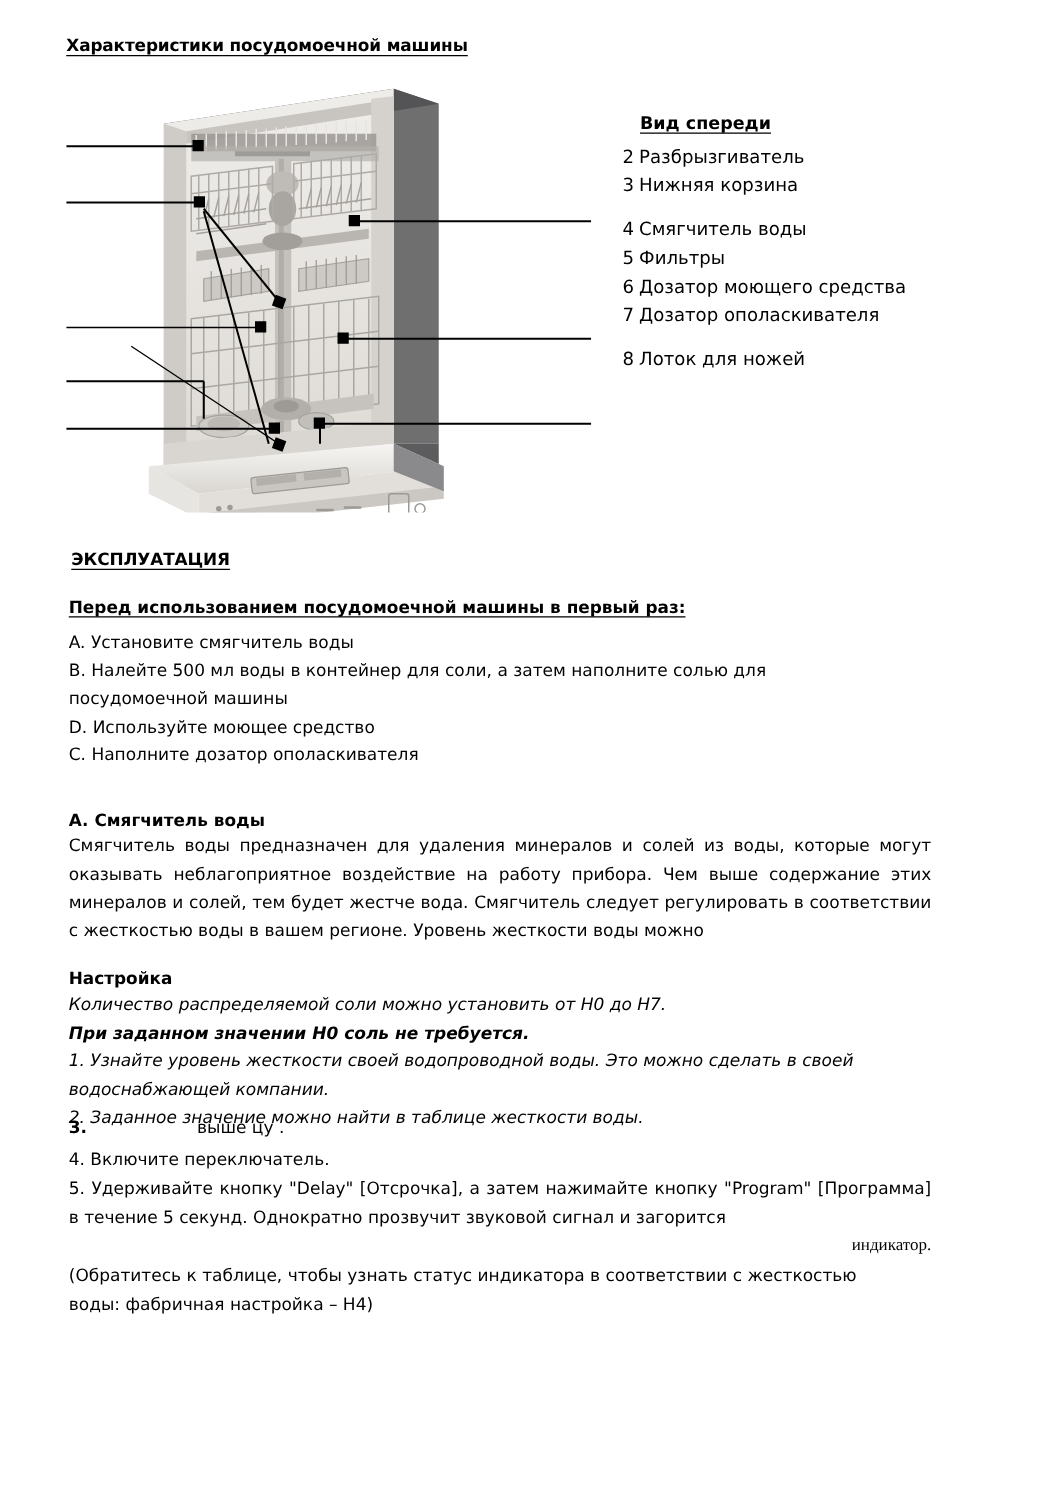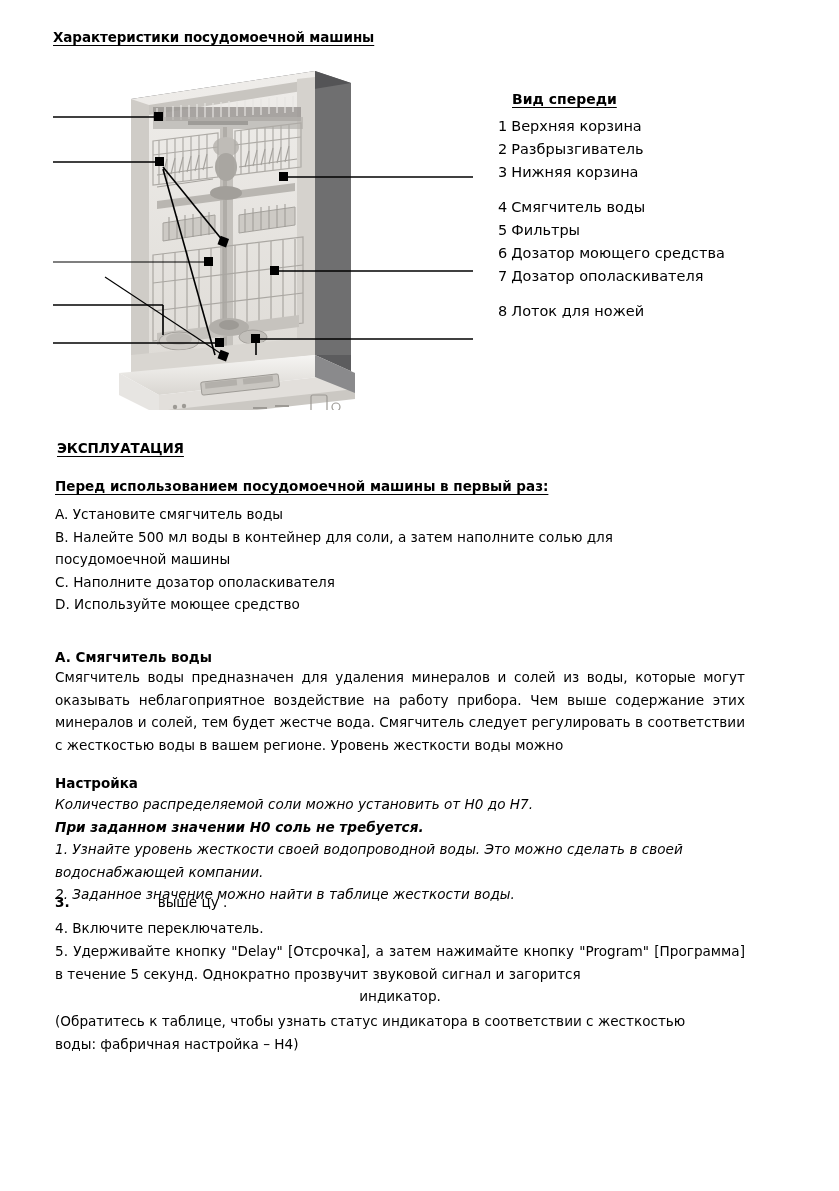--- a/index.html
+++ b/index.html
@@ -128,21 +128,21 @@
     position: absolute;
     left: 55px;
     top: 891px;
     font-size: 13.6px;
     line-height: 22.5px;
     white-space: pre;
   }
 
   #step4 { top: 917px; }
   #step5 { top: 940px; text-align: justify; }
-  #step5 .lastline { text-align: center; }
+  #step5 .lastline { text-align: right; font-family: Liberation Serif, serif; }
   #note { top: 1010px; text-align: justify; }
   #note .lastline { text-align: left; }
 
   
   #page-number {
     position: absolute;
     left: 0;
     right: 0;
     top: 1083px;
     text-align: center;
@@ -395,23 +395,20 @@
         <rect x="166" y="182" width="9" height="9" transform="rotate(20 170 186)"></rect>
         <rect x="166" y="296" width="9" height="9" transform="rotate(20 170 300)"></rect>
       </g>
     </svg>
   </div>
 
   <div id="legend">
     <div id="legend-title">Вид спереди</div>
     <ul class="legend-list">
       <li class="legend-item">
-        <span class="num">1</span><span>Верхняя корзина</span>
-      </li>
-      <li class="legend-item">
         <span class="num">2</span><span>Разбрызгиватель</span>
       </li>
       <li class="legend-item">
         <span class="num">3</span><span>Нижняя корзина</span>
       </li>
       <li class="legend-item gap-before">
         <span class="num">4</span><span>Смягчитель воды</span>
       </li>
       <li class="legend-item">
         <span class="num">5</span><span>Фильтры</span>
@@ -429,22 +426,22 @@
   </div>
 
   <div class="section-title" id="op-title">ЭКСПЛУАТАЦИЯ</div>
 
   <div class="body-heading" id="first-use-heading">Перед использованием посудомоечной машины в первый раз:</div>
 
   <div class="para" id="list-ab">
     <span class="ln">A. Установите смягчитель воды</span>
     <span class="ln" id="b-line">B. Налейте 500 мл воды в контейнер для соли, а затем наполните солью для</span>
     <span class="ln">посудомоечной машины</span>
+    <span class="ln">D. Используйте моющее средство</span>
     <span class="ln">C. Наполните дозатор ополаскивателя</span>
-    <span class="ln">D. Используйте моющее средство</span>
   </div>
 
   <div class="plain-bold" id="softener-heading">A. Смягчитель воды</div>
 
   <div class="para justify" id="softener-para">
     <span>Смягчитель воды предназначен для удаления минералов и солей из воды, которые могут оказывать неблагоприятное воздействие на работу прибора. Чем выше содержание этих минералов и солей, тем будет жестче вода. Смягчитель следует регулировать в соответствии с жесткостью воды в вашем регионе. Уровень жесткости воды можно</span>
   </div>
 
   <div class="plain-bold" id="settings-heading">Настройка</div>
 

